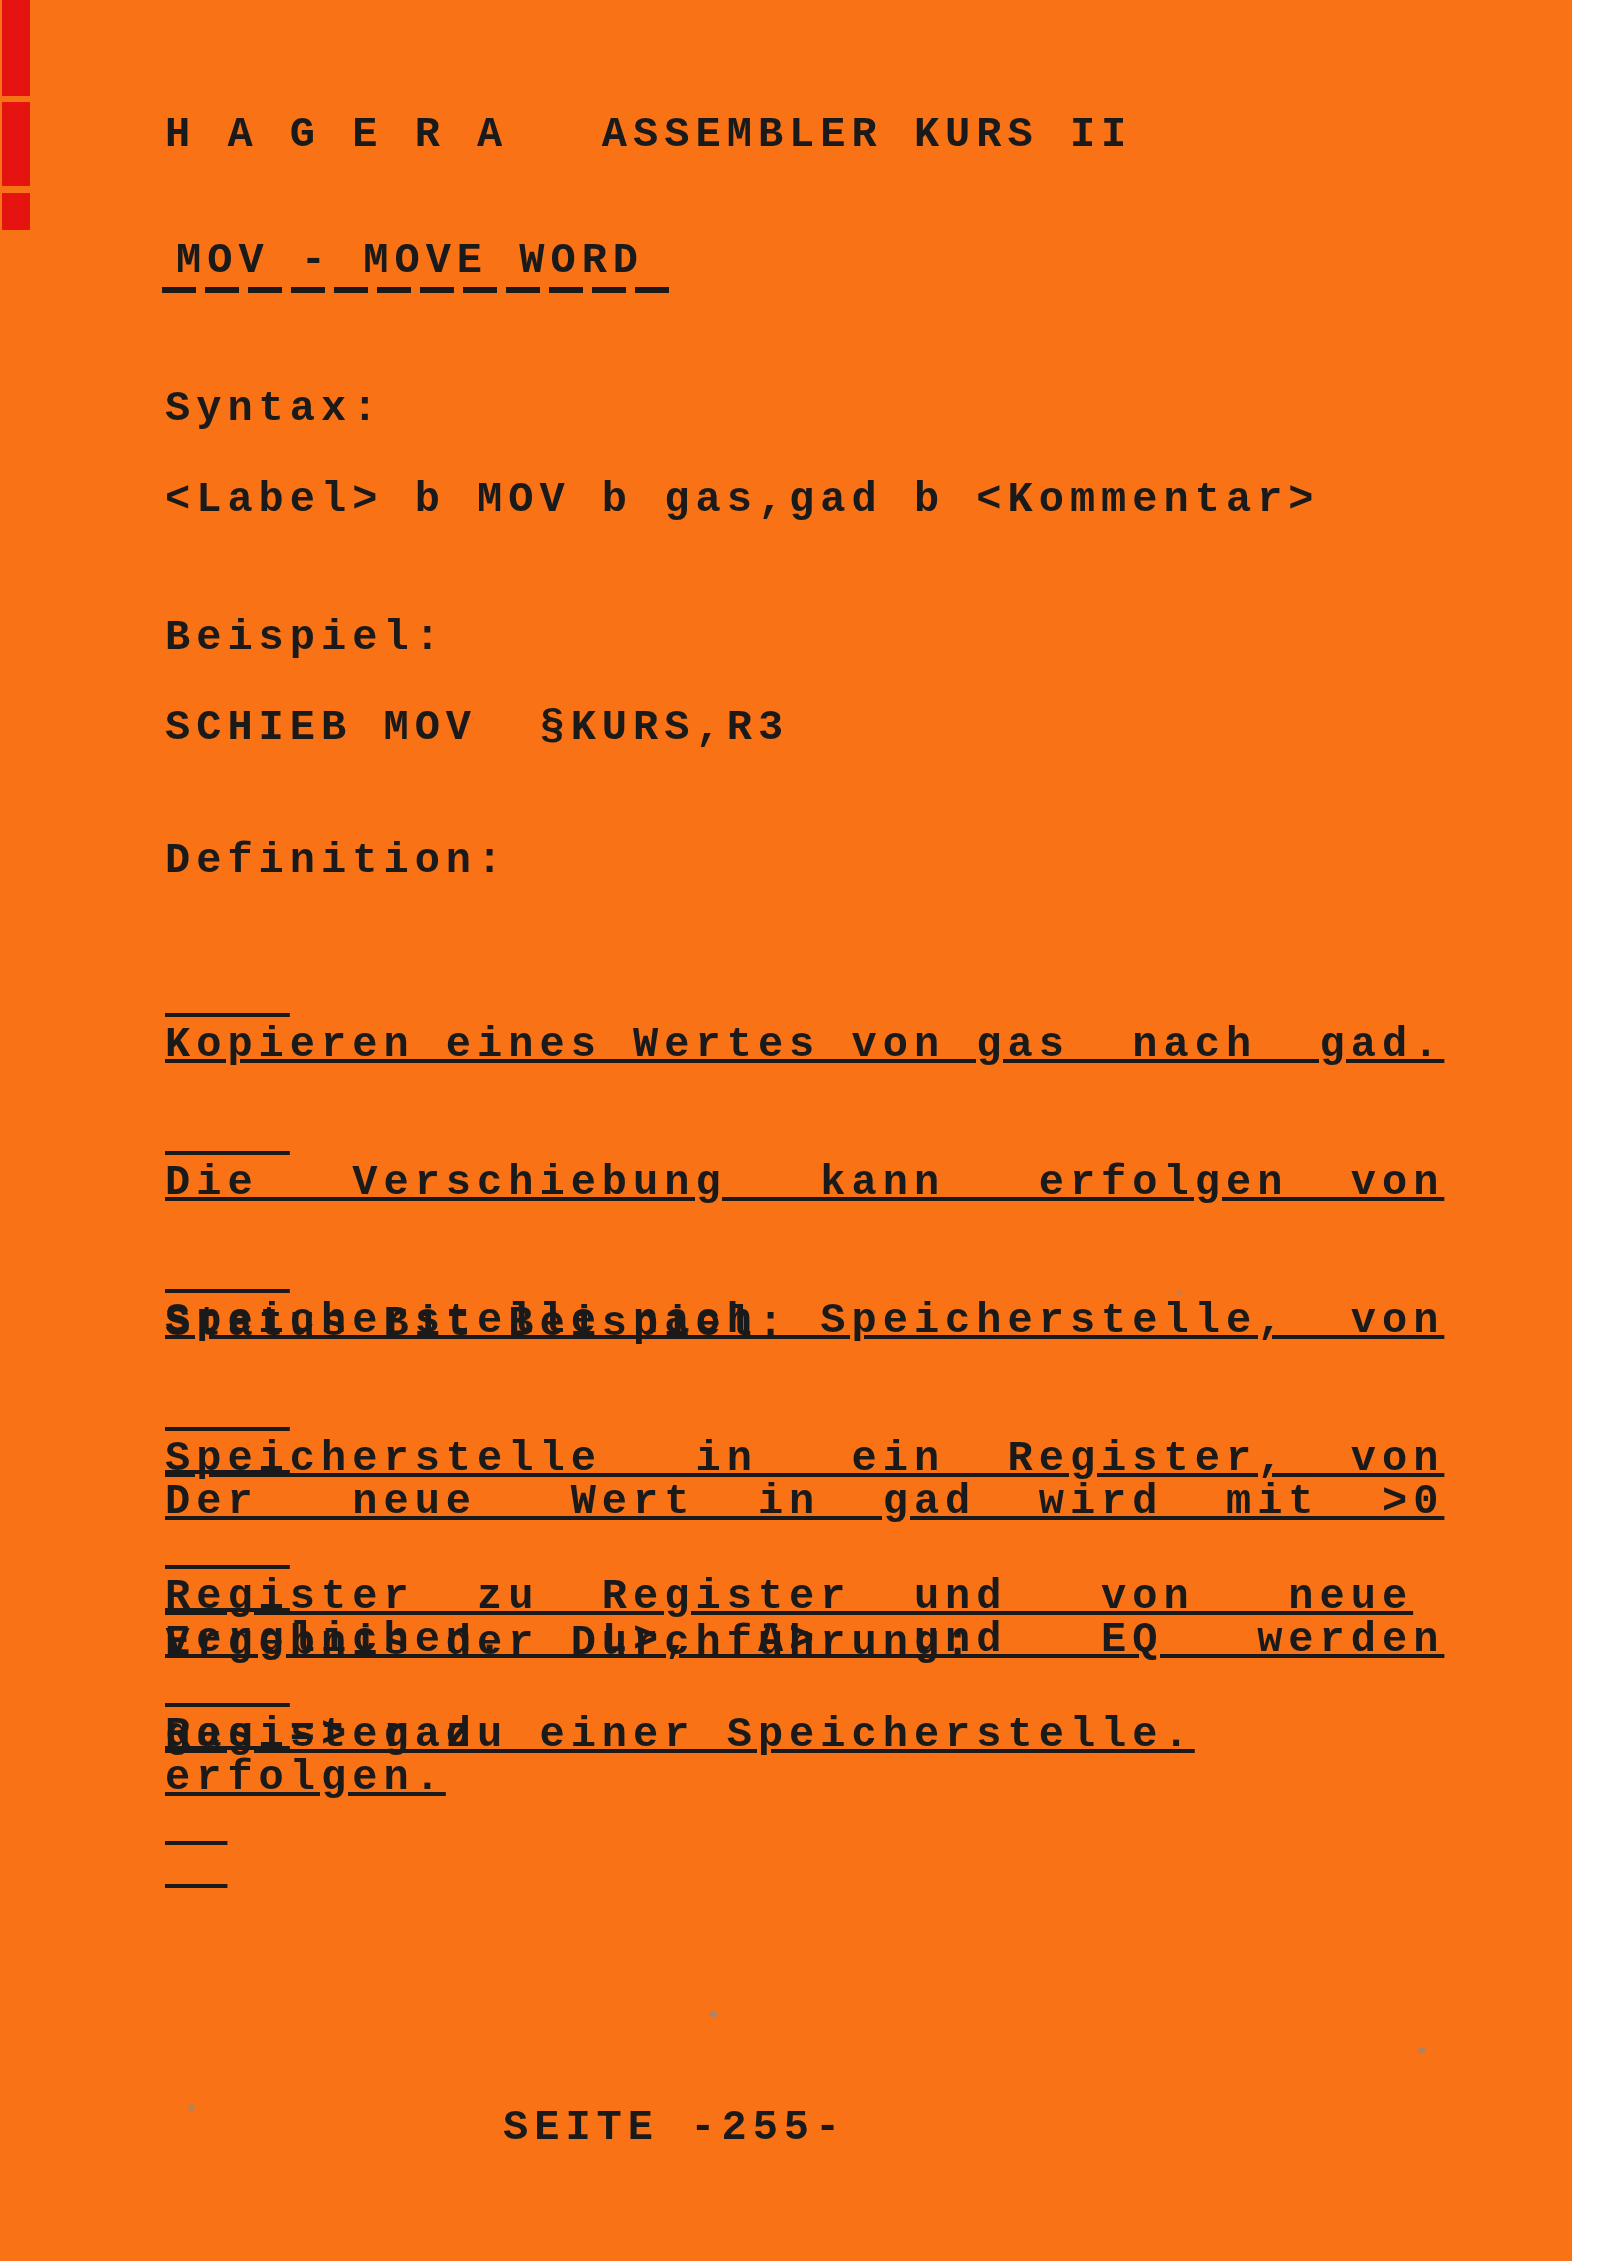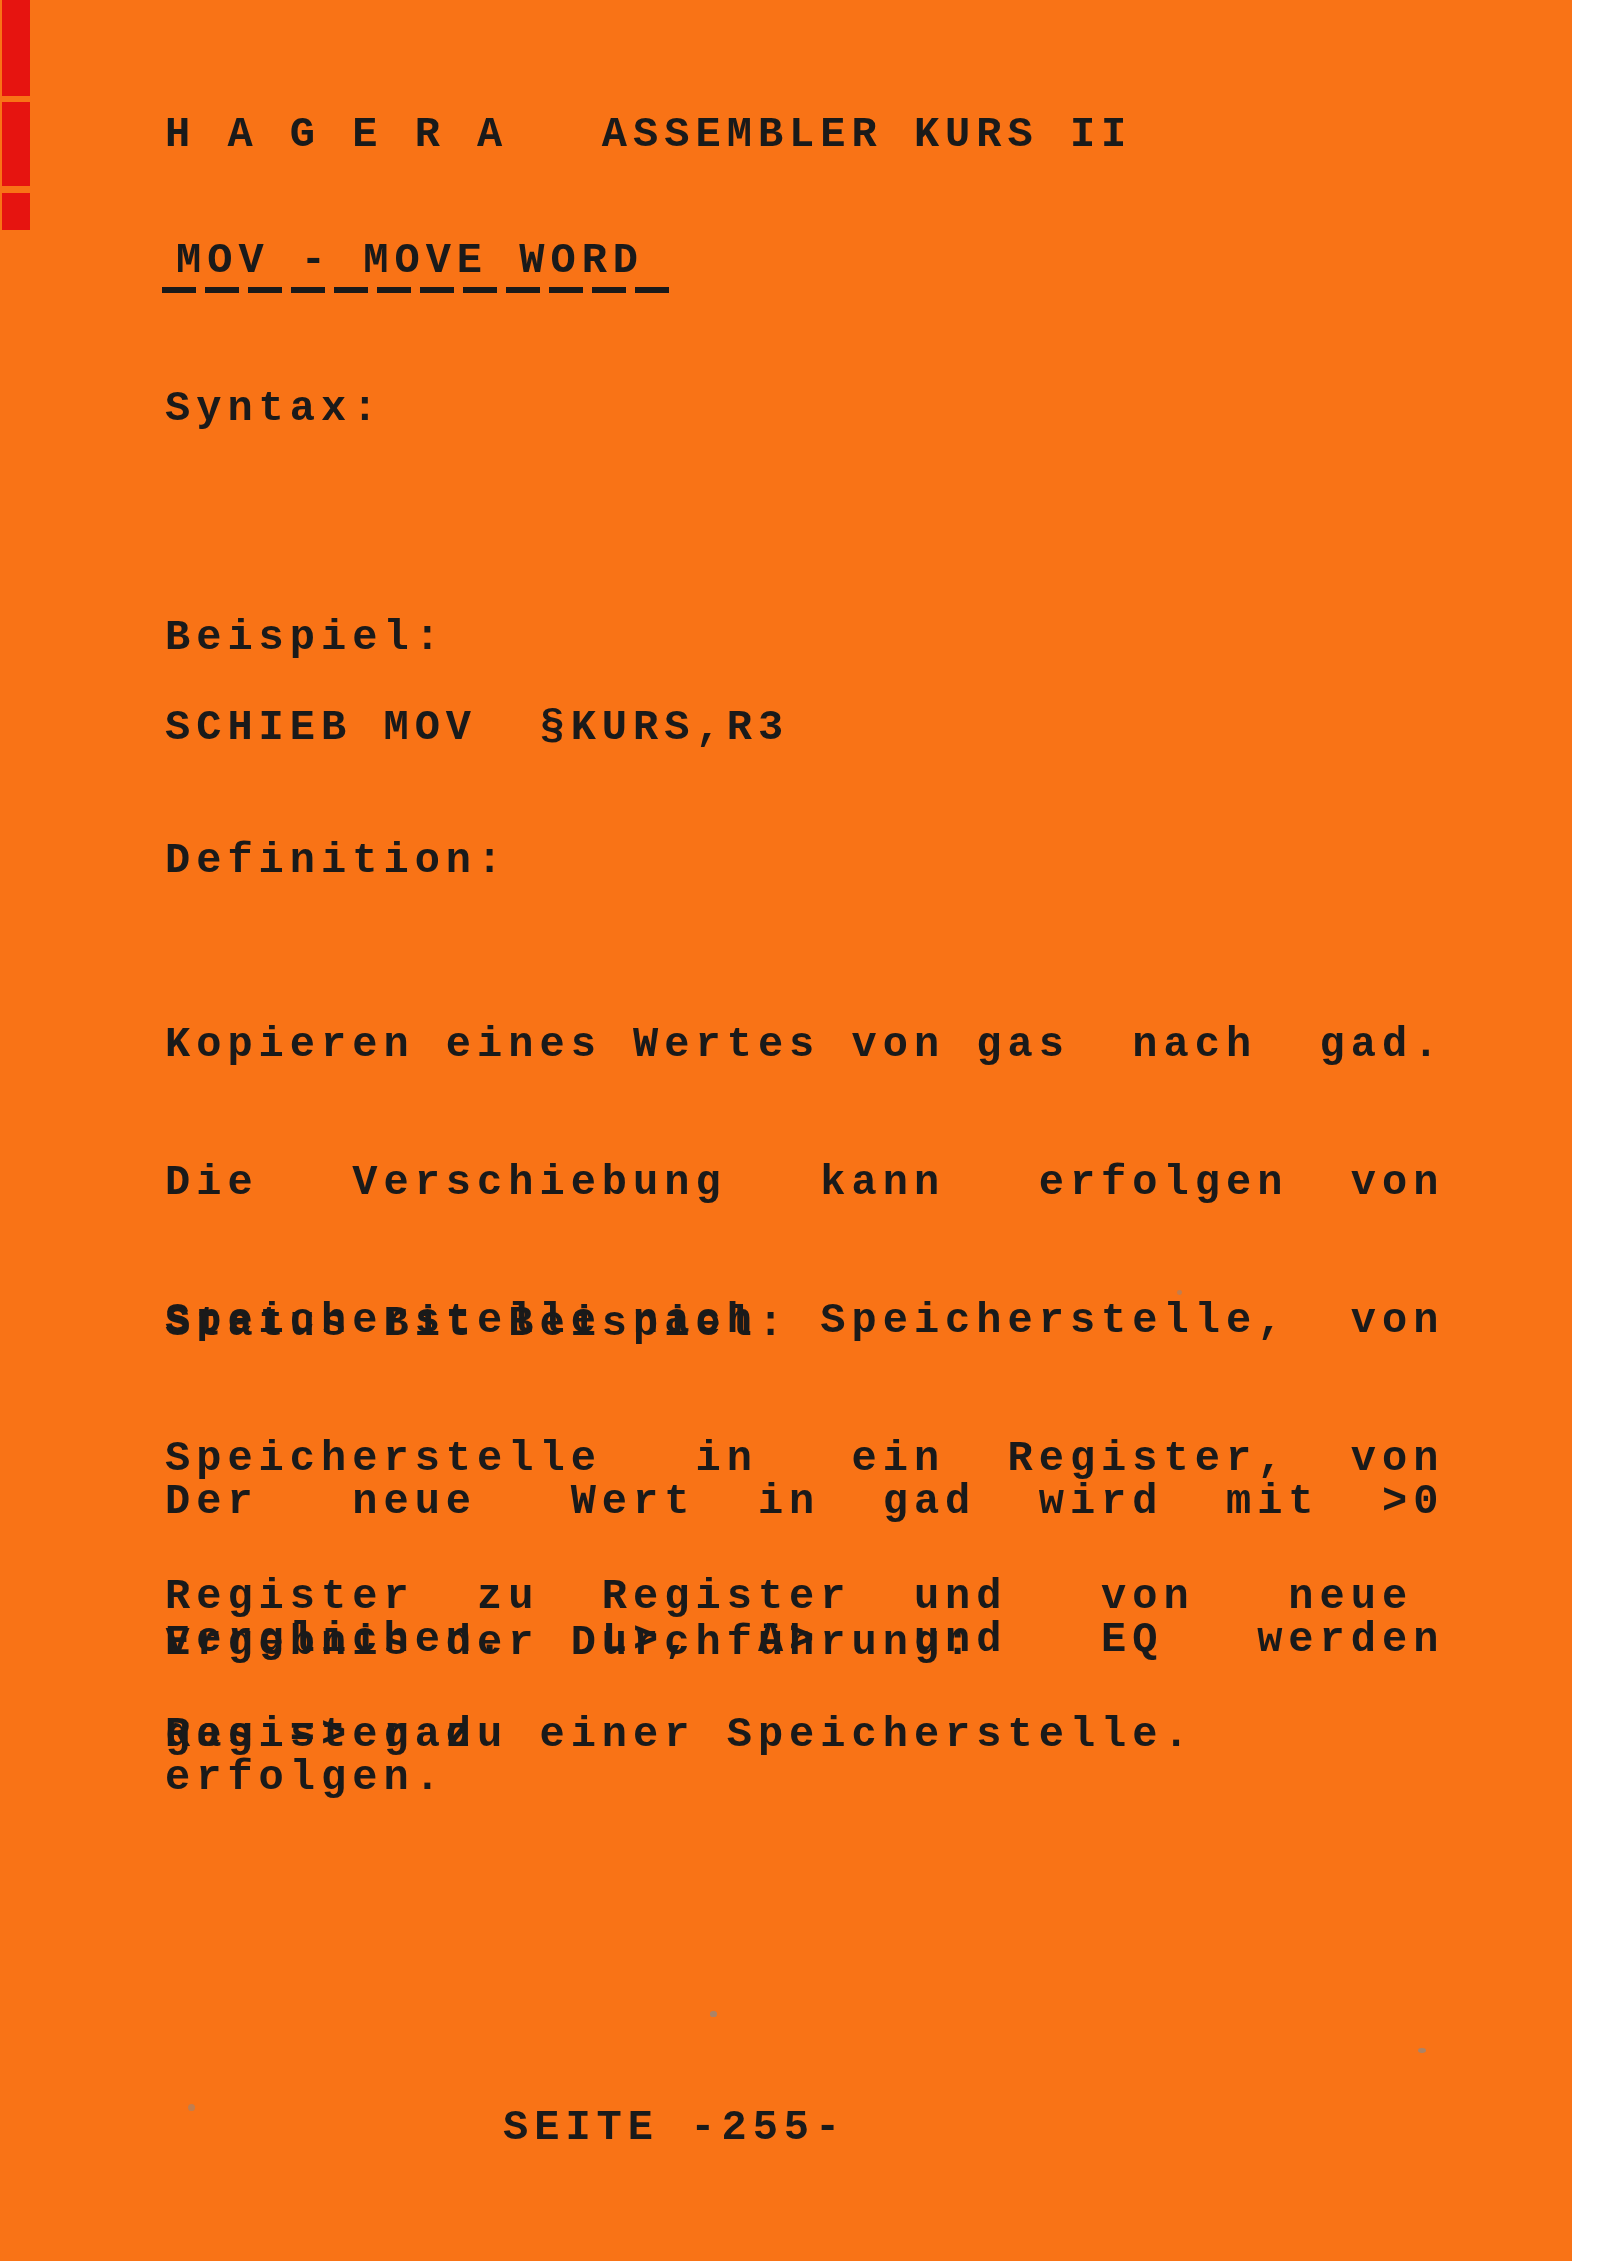--- a/index.html
+++ b/index.html
@@ -27,20 +27,21 @@
     color: #1a1a1a;
   }
   .para {
     position: absolute;
     left: 165px;
     font-size: 42px;
     letter-spacing: 6px;
     line-height: 46px;
     white-space: pre;
     color: #1a1a1a;
+    text-decoration: underline;
   }
   .para div { height: 46px; }
   .title-underline {
     position: absolute;
     left: 162px;
     top: 287px;
     width: 513px;
     height: 5.7px;
     background: repeating-linear-gradient(
       to right,
@@ -76,20 +77,21 @@
   <div class="redbar-seg seg-1"></div>
   <div class="redbar-seg seg-2"></div>
   <div class="redbar-seg seg-3"></div>
 
   <div class="line" style="top:112px;">H A G E R A   ASSEMBLER KURS II</div>
 
   <div class="line" style="top:238px;margin-left:11px;">MOV - MOVE WORD</div>
   <div class="title-underline"></div>
 
   <div class="line" style="top:386px;">Syntax:</div>
+  <div class="line" style="top:477px;">&lt;Label&gt; b MOV b gas,gad b &lt;Kommentar&gt;</div>
 
   <div class="line" style="top:615px;">Beispiel:</div>
   <div class="line" style="top:705px;">SCHIEB MOV  §KURS,R3</div>
 
   <div class="line" style="top:838px;">Definition:</div>
   <div class="para" style="top:930px;">
     <div>Kopieren eines Wertes von gas  nach  gad.</div>
     <div>Die   Verschiebung   kann   erfolgen  von</div>
     <div>Speicherstelle nach  Speicherstelle,  von</div>
     <div>Speicherstelle   in   ein  Register,  von</div>

